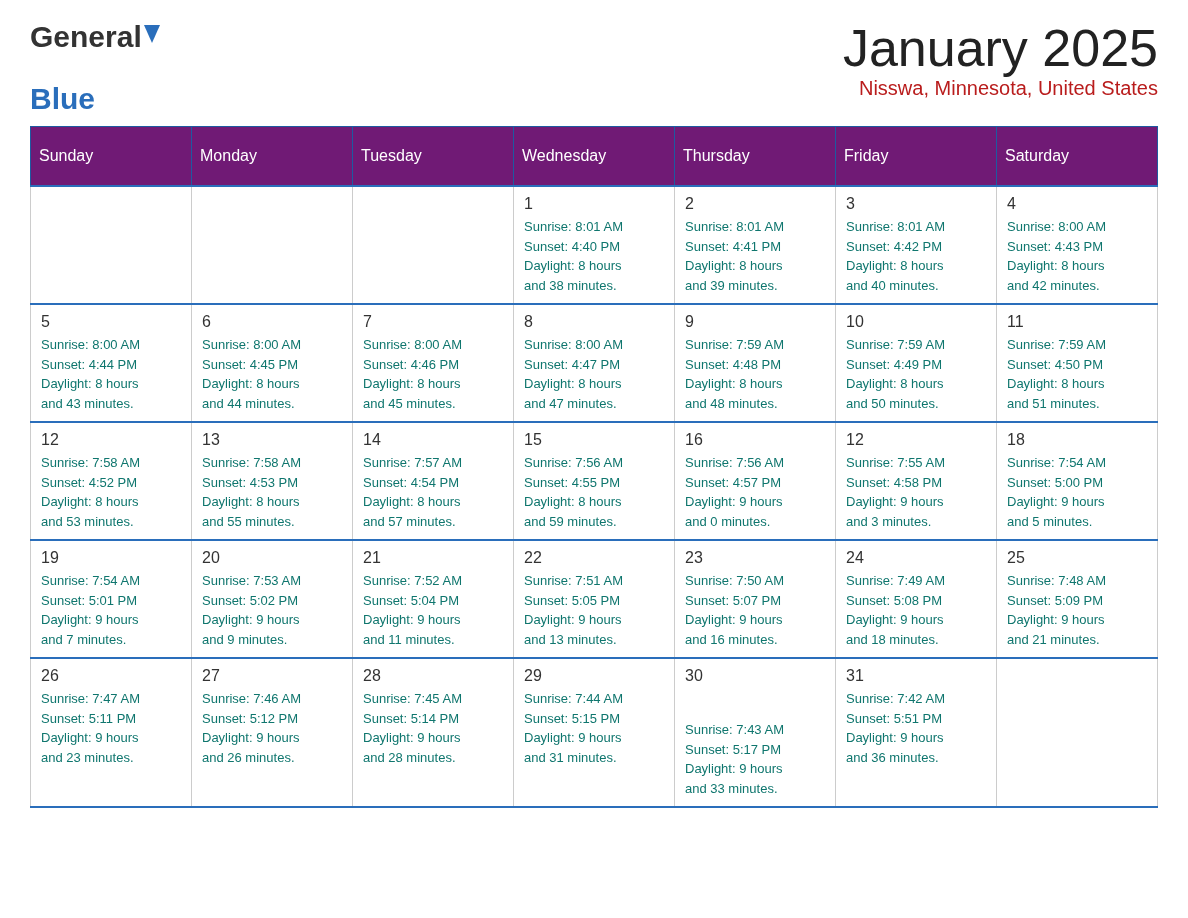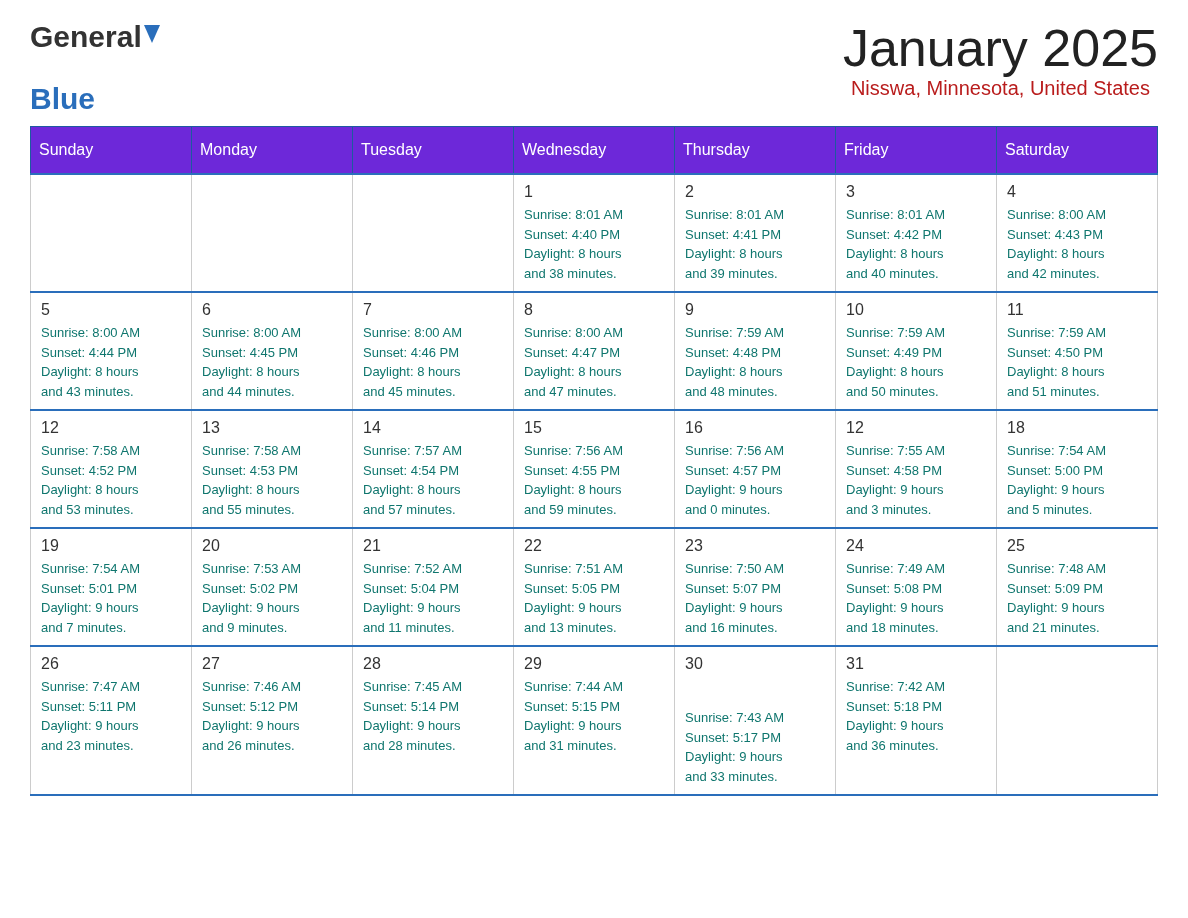--- a/index.html
+++ b/index.html
@@ -16,41 +16,41 @@
       align-items: flex-start;
       margin-bottom: 10px;
     }
     .logo {
       display: flex;
       flex-direction: column;
       align-items: flex-start;
       gap: 28px;
     }
     .title-area {
-      text-align: center;
+      text-align: right;
     }
     .month-title {
       font-size: 52px;
       font-weight: normal;
       color: #222;
       line-height: 1.1;
     }
     .location {
       font-size: 20px;
       color: #b91c1c;
     }
     .calendar {
       width: 100%;
       border-collapse: collapse;
       margin-top: 10px;
     }
     .calendar th {
-      background-color: #6d28d9;
+      background-color: #701a75;
       color: #fff;
-      padding: 14px 8px;
+      padding: 20px 8px;
       font-size: 16px;
       font-weight: normal;
       text-align: left;
       border: 1px solid #1e5aa0;
     }
     .calendar td {
       vertical-align: top;
       padding: 8px 10px;
       border: 1px solid #ccc;
       width: 14.28%;
@@ -346,20 +346,20 @@
         <td>
           <span class="day-number">30</span>
           <div class="day-info" style="white-space: pre-line; margin-top: 35px;">Sunrise: 7:43 AM
 Sunset: 5:17 PM
 Daylight: 9 hours
 and 33 minutes.</div>
         </td>
         <td>
           <span class="day-number">31</span>
           <div class="day-info" style="white-space: pre-line;">Sunrise: 7:42 AM
-Sunset: 5:18 PM
+Sunset: 5:51 PM
 Daylight: 9 hours
 and 36 minutes.</div>
         </td>
         <td class="empty-cell"></td>
       </tr>
     </tbody>
 </table>
 
 </body></html>

